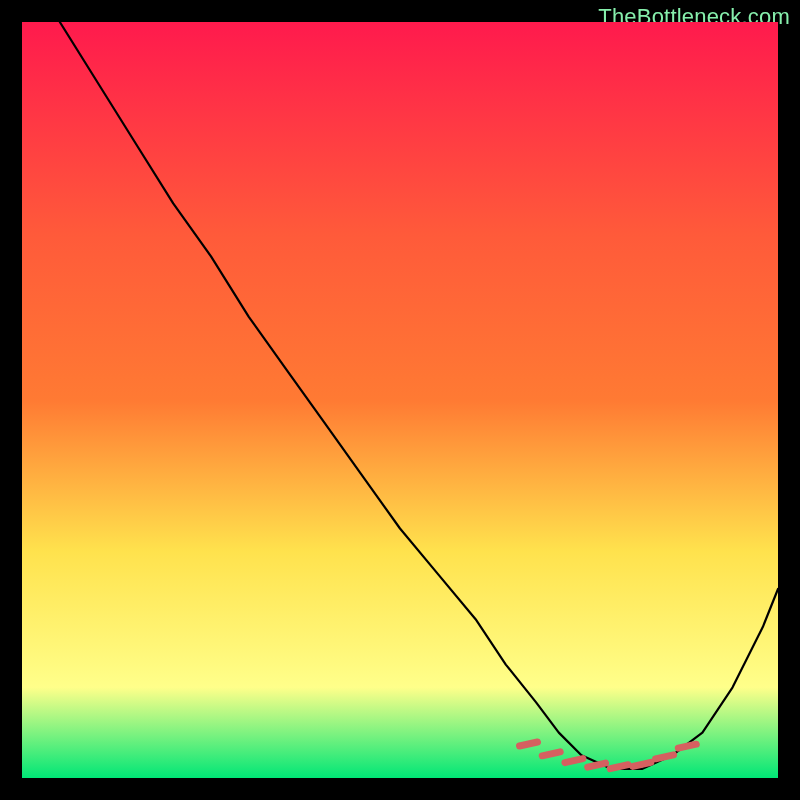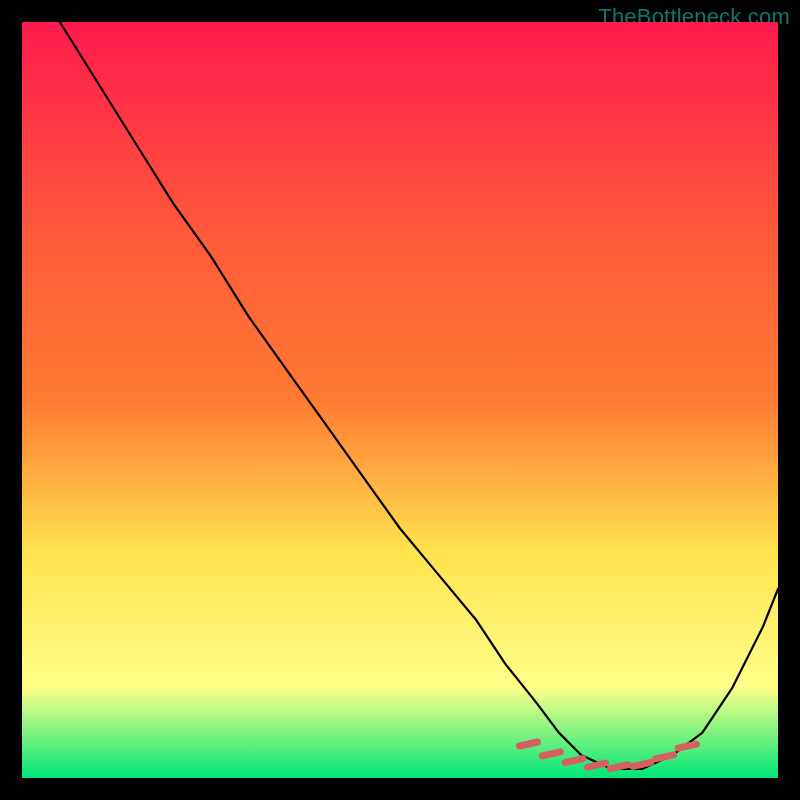--- a/index.html
+++ b/index.html
@@ -15,21 +15,21 @@
     width: 800px;
     height: 800px;
     background: #000;
   }
   .watermark {
     position: absolute;
     top: 4px;
     right: 10px;
     font-family: Arial, Helvetica, sans-serif;
     font-size: 22px;
-    color: #0f766e;
+    color: #86efac;
     letter-spacing: 0.2px;
   }
   svg.plot {
     position: absolute;
     left: 22px;
     top: 22px;
     width: 756px;
     height: 756px;
     display: block;
   }

